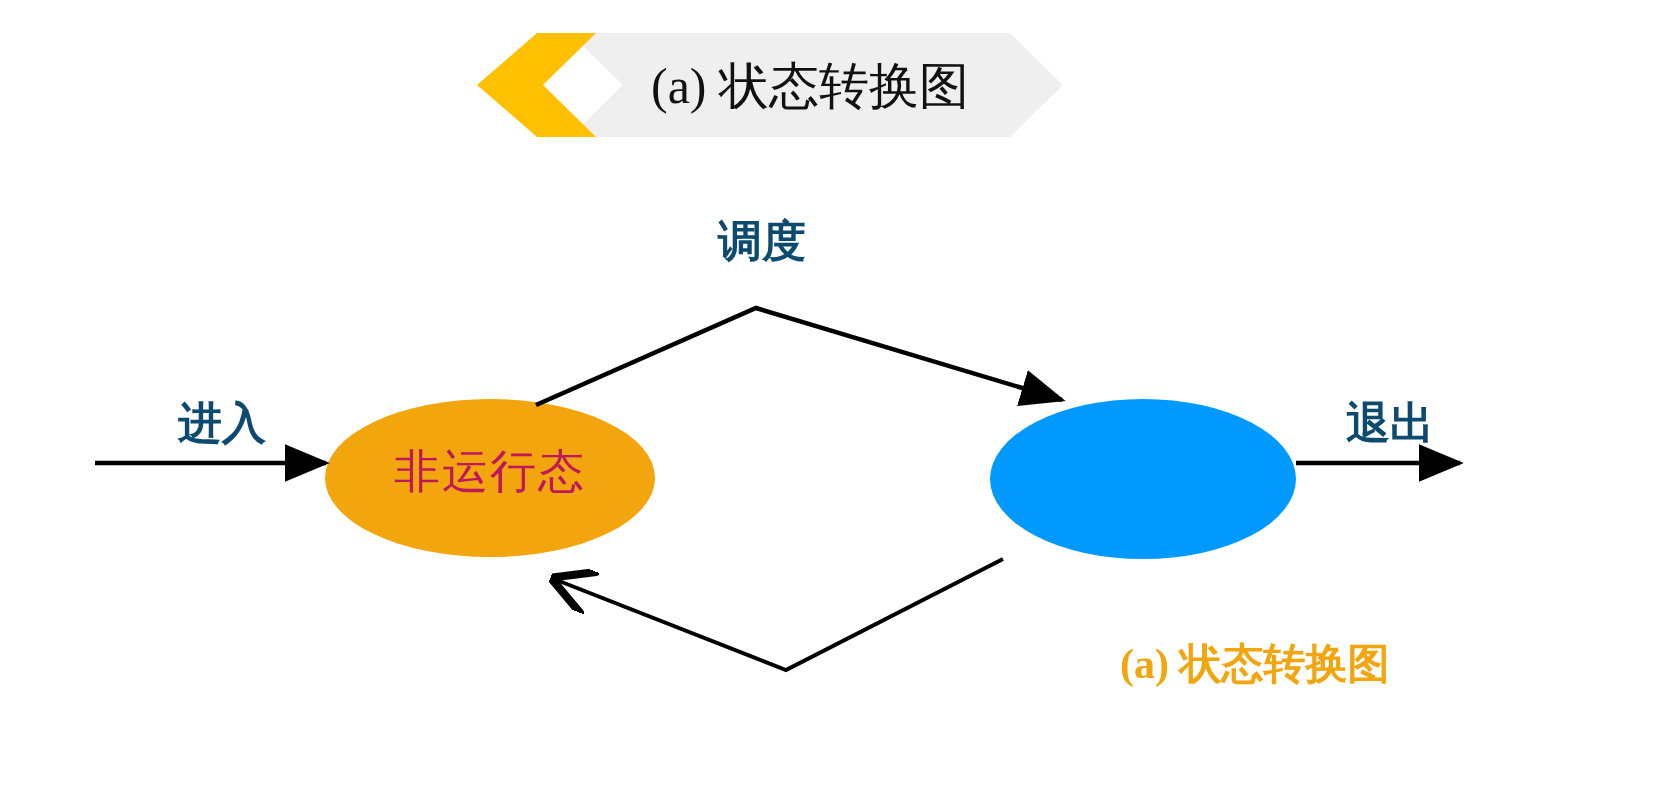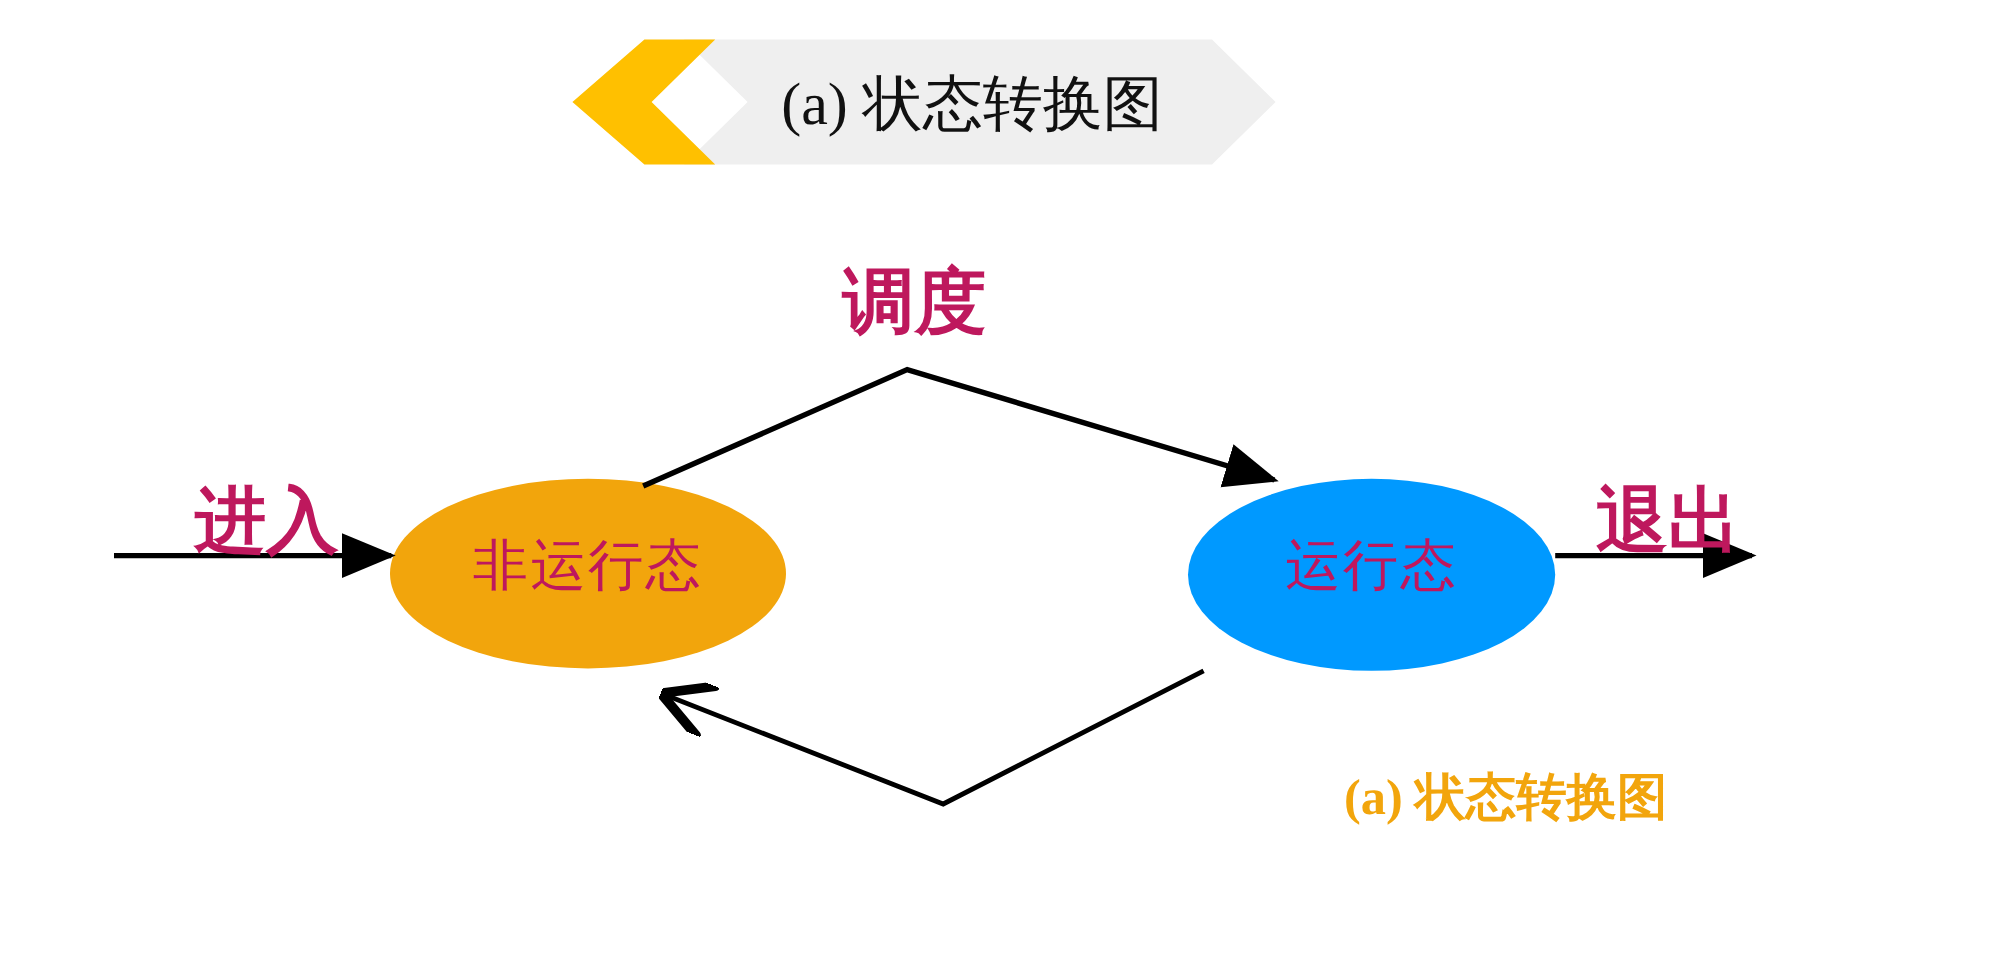--- a/index.html
+++ b/index.html
@@ -75,22 +75,22 @@
 
   .node-label.running {
     left: 990px;
     top: 425px;
     width: 306px;
   }
 
   .edge-label {
     position: absolute;
     font-weight: bold;
-    font-size: 60px;
-    color: #be185d;
+    font-size: 44px;
+    color: #0c4a6e;
     white-space: nowrap;
     text-align: center;
     font-family: "Liberation Sans", "DejaVu Sans", sans-serif;
   }
 
   .edge-label.enter   { left: 112px;  top: 378px; width: 220px; }
   .edge-label.exit    { left: 1290px; top: 378px; width: 200px; }
   .edge-label.dispatch{ left: 642px;  top: 196px; width: 240px; }
   .edge-label.pause   { left: 665px;  top: 622px; width: 240px; }
 
@@ -141,21 +141,20 @@
 
       <line x1="1296" y1="447" x2="1460" y2="447" stroke="#000000" stroke-width="4.5" marker-end="url(#solidhead)"></line>
 
       <polyline points="536,389 756,292 1062,384" fill="none" stroke="#000000" stroke-width="4.5" stroke-linejoin="miter" marker-end="url(#solidhead)"></polyline>
 
       <polyline points="1003,543 786,654 554,563" fill="none" stroke="#000000" stroke-width="4" stroke-linejoin="miter" marker-end="url(#openhead)"></polyline>
     </svg>
 
     
     <div class="node-label nonrunning">非运行态</div>
-    <div class="node-label running">运行态</div>
 
     
     <div class="edge-label enter">进入</div>
     <div class="edge-label dispatch">调度</div>
     <div class="edge-label exit">退出</div>
   </div>
 
   <div class="caption-bottom">(a) 状态转换图</div>
 
 </div>

